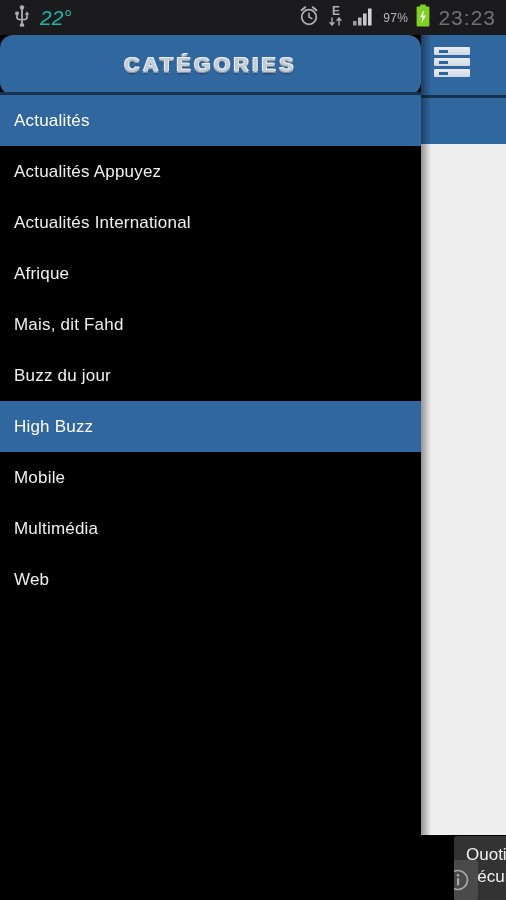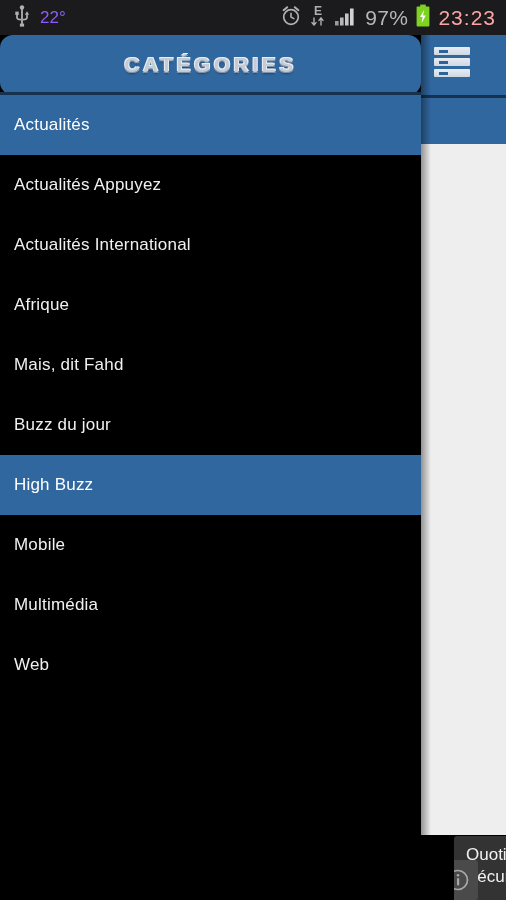--- a/index.html
+++ b/index.html
@@ -19,23 +19,23 @@
   
   #status-bar {
     position:absolute; top:0; left:0;
     width:506px; height:35px;
     background:#1b1b1d;
     display:flex; align-items:center;
     z-index:50;
   }
   .sb-left { display:flex; align-items:center; padding-left:14px; gap:10px; }
   .sb-right { margin-left:auto; display:flex; align-items:center; gap:7px; padding-right:10px; }
-  .sb-text { color:#b6b6b6; font-size:21px; letter-spacing:.4px; }
-  .sb-temp { color:#8b5cf6; font-size:17px; }
-  .sb-clock { color:#fca5a5; font-size:21px; letter-spacing:1px; font-family:"Liberation Sans", sans-serif; }
+  .sb-text { color:#b6b6b6; font-size:12px; letter-spacing:.4px; }
+  .sb-temp { color:#14b8a6; font-size:21px;font-style:italic; }
+  .sb-clock { color:#737373; font-size:21px; letter-spacing:1px; font-family:"Liberation Sans", sans-serif; }
   .icon-usb, .icon-alarm, .icon-edge, .icon-signal, .icon-battery { display:block; }
 
   
   #content-pane {
     position:absolute; top:35px; left:0;
     width:506px; height:865px;
     background:#eeeeee;
     z-index:5;
   }
   #content-header {
@@ -141,21 +141,21 @@
       -1px -1px 0 #e9eef4,
        1px -1px 0 #e9eef4,
       -1px  1px 0 #7e93ab,
        1px  1px 0 #7e93ab,
        0 2px 2px rgba(0,0,0,0.35);
   }
 
   #drawer-list { position:relative; width:421px; }
   .drawer-item {
     position:relative;
-    width:421px; height:60px;
+    width:421px; height:51px;
     display:flex; align-items:center;
     padding-left:14px;
     background:#000000;
   }
   .drawer-item.selected { background:#30679f; }
   .drawer-item-label {
     color:#f0f0f0;
     font-size:17px;
     letter-spacing:.2px;
   }

